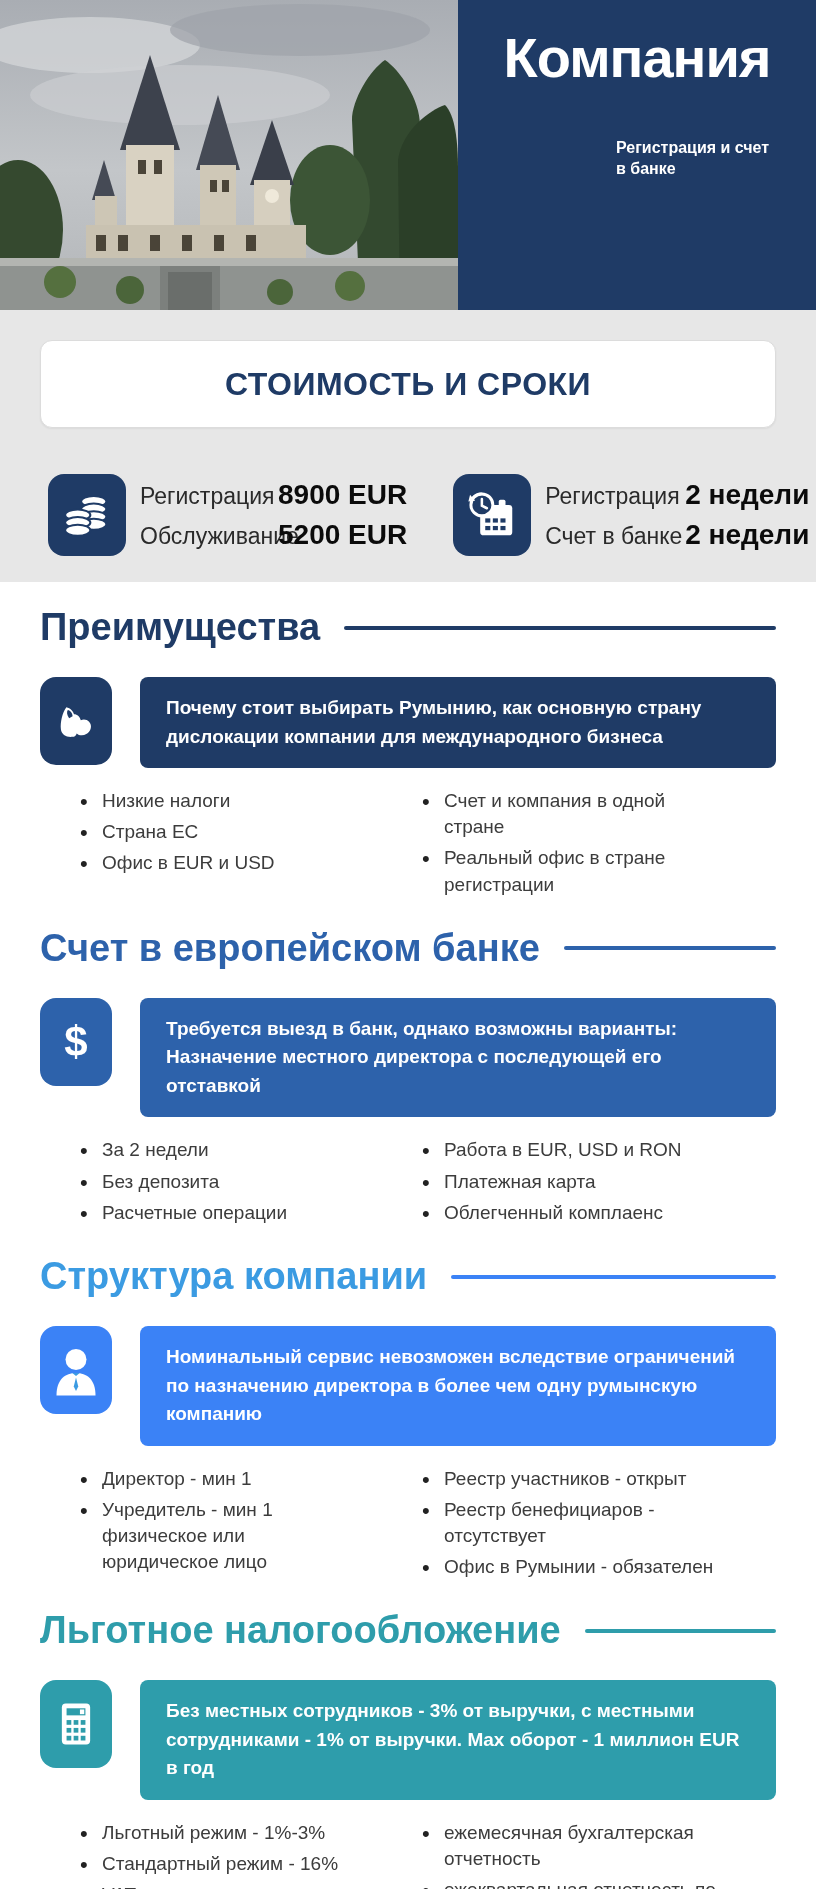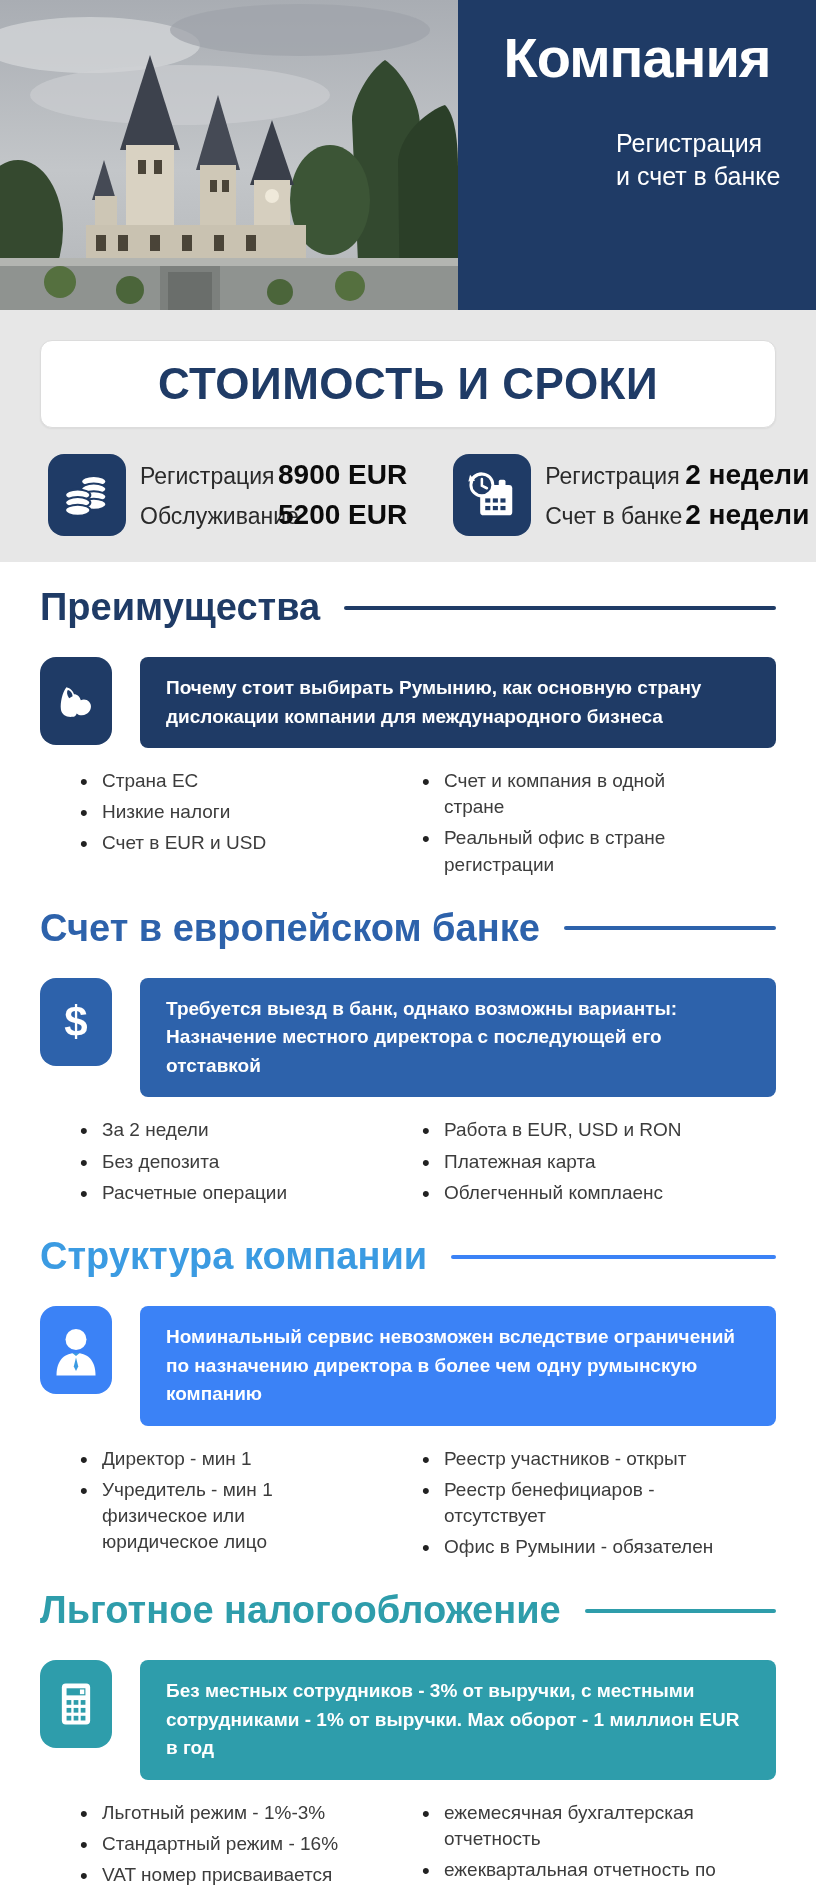--- a/index.html
+++ b/index.html
@@ -12,32 +12,32 @@
 
   
   .header { display:flex; height:310px; width:816px; }
   .header-photo { width:458px; height:310px; position:relative; overflow:hidden; }
   .header-photo svg { display:block; width:100%; height:100%; }
   .header-panel {
     width:358px; height:348px; background:#1f3b66; color:#fff;
     padding:26px 18px 16px 18px; display:flex; flex-direction:column;
   }
   .header-title { font-size:56px; font-weight:bold; line-height:1.13; text-align:center; letter-spacing:-1px; }
-  .header-sub { margin-top:38px; margin-left:140px; width:165px; font-size:25px; font-weight:normal; line-height:1.32; }
+  .header-sub { margin-top:48px; margin-left:140px; width:165px; font-size:16px; font-weight:bold; line-height:1.32; }
 
   
   .pricing { background:#e7e7e7; padding:30px 40px 26px 40px; }
   .price-card {
     background:#fff; border-radius:12px; height:88px; border:1px solid #dcdcdc;
     display:flex; align-items:center; justify-content:center;
     box-shadow:0 1px 2px rgba(0,0,0,.06);
   }
-  .price-card-title { color:#1f3b66; font-size:44px; font-weight:bold; letter-spacing:.5px; }
+  .price-card-title { color:#1f3b66; font-size:32px; font-weight:bold; letter-spacing:.5px; }
   .price-row { display:flex; margin-top:26px; padding:0 8px; align-items:center; }
-  .price-group { display:flex; align-items:center; }
+  .price-group { display:flex; align-items:center;margin-top:20px; }
   .price-group + .price-group { margin-left:46px; }
   .sq-icon {
     width:78px; height:82px; border-radius:16px; background:#1f3b66; flex:none;
     display:flex; align-items:center; justify-content:center;
   }
   .price-lines { margin-left:14px; }
   .price-line { display:flex; align-items:baseline; line-height:1.0; }
   .price-line + .price-line { margin-top:12px; }
   .price-label { font-size:23px; color:#2a2a2a; width:138px; }
   .price-label.wide { width:140px; }
@@ -220,23 +220,23 @@
         <div class="icon-box bg-navy">
           <svg width="44" height="44" viewBox="0 0 64 64" fill="#ffffff">
             <path d="M18 12 C12 20 9 34 10 44 C11 52 18 56 27 55 C30 55 32 53 33 50 C36 53 42 54 47 51 C54 47 56 38 51 33 C48 30 43 29 39 31 C38 26 34 22 29 22 C28 18 24 13 18 12 Z"></path>
             <path d="M20 16 C24 17 27 21 27 25 L22 28 C19 24 18 19 20 16 Z" fill="#1f3b66"></path>
           </svg>
         </div>
         <div class="callout bg-navy">Почему стоит выбирать Румынию, как основную страну дислокации компании для международного бизнеса</div>
       </div>
       <div class="bullets">
         <ul class="col-left">
+          <li>Низкие налоги</li>
           <li>Страна ЕС</li>
-          <li>Низкие налоги</li>
-          <li>Счет в EUR и USD</li>
+          <li>Офис в EUR и USD</li>
         </ul>
         <ul class="col-right">
           <li>Счет и компания в одной стране</li>
           <li>Реальный офис в стране регистрации</li>
         </ul>
       </div>
     </div>
 
     <div class="section">
       <div class="section-head">

